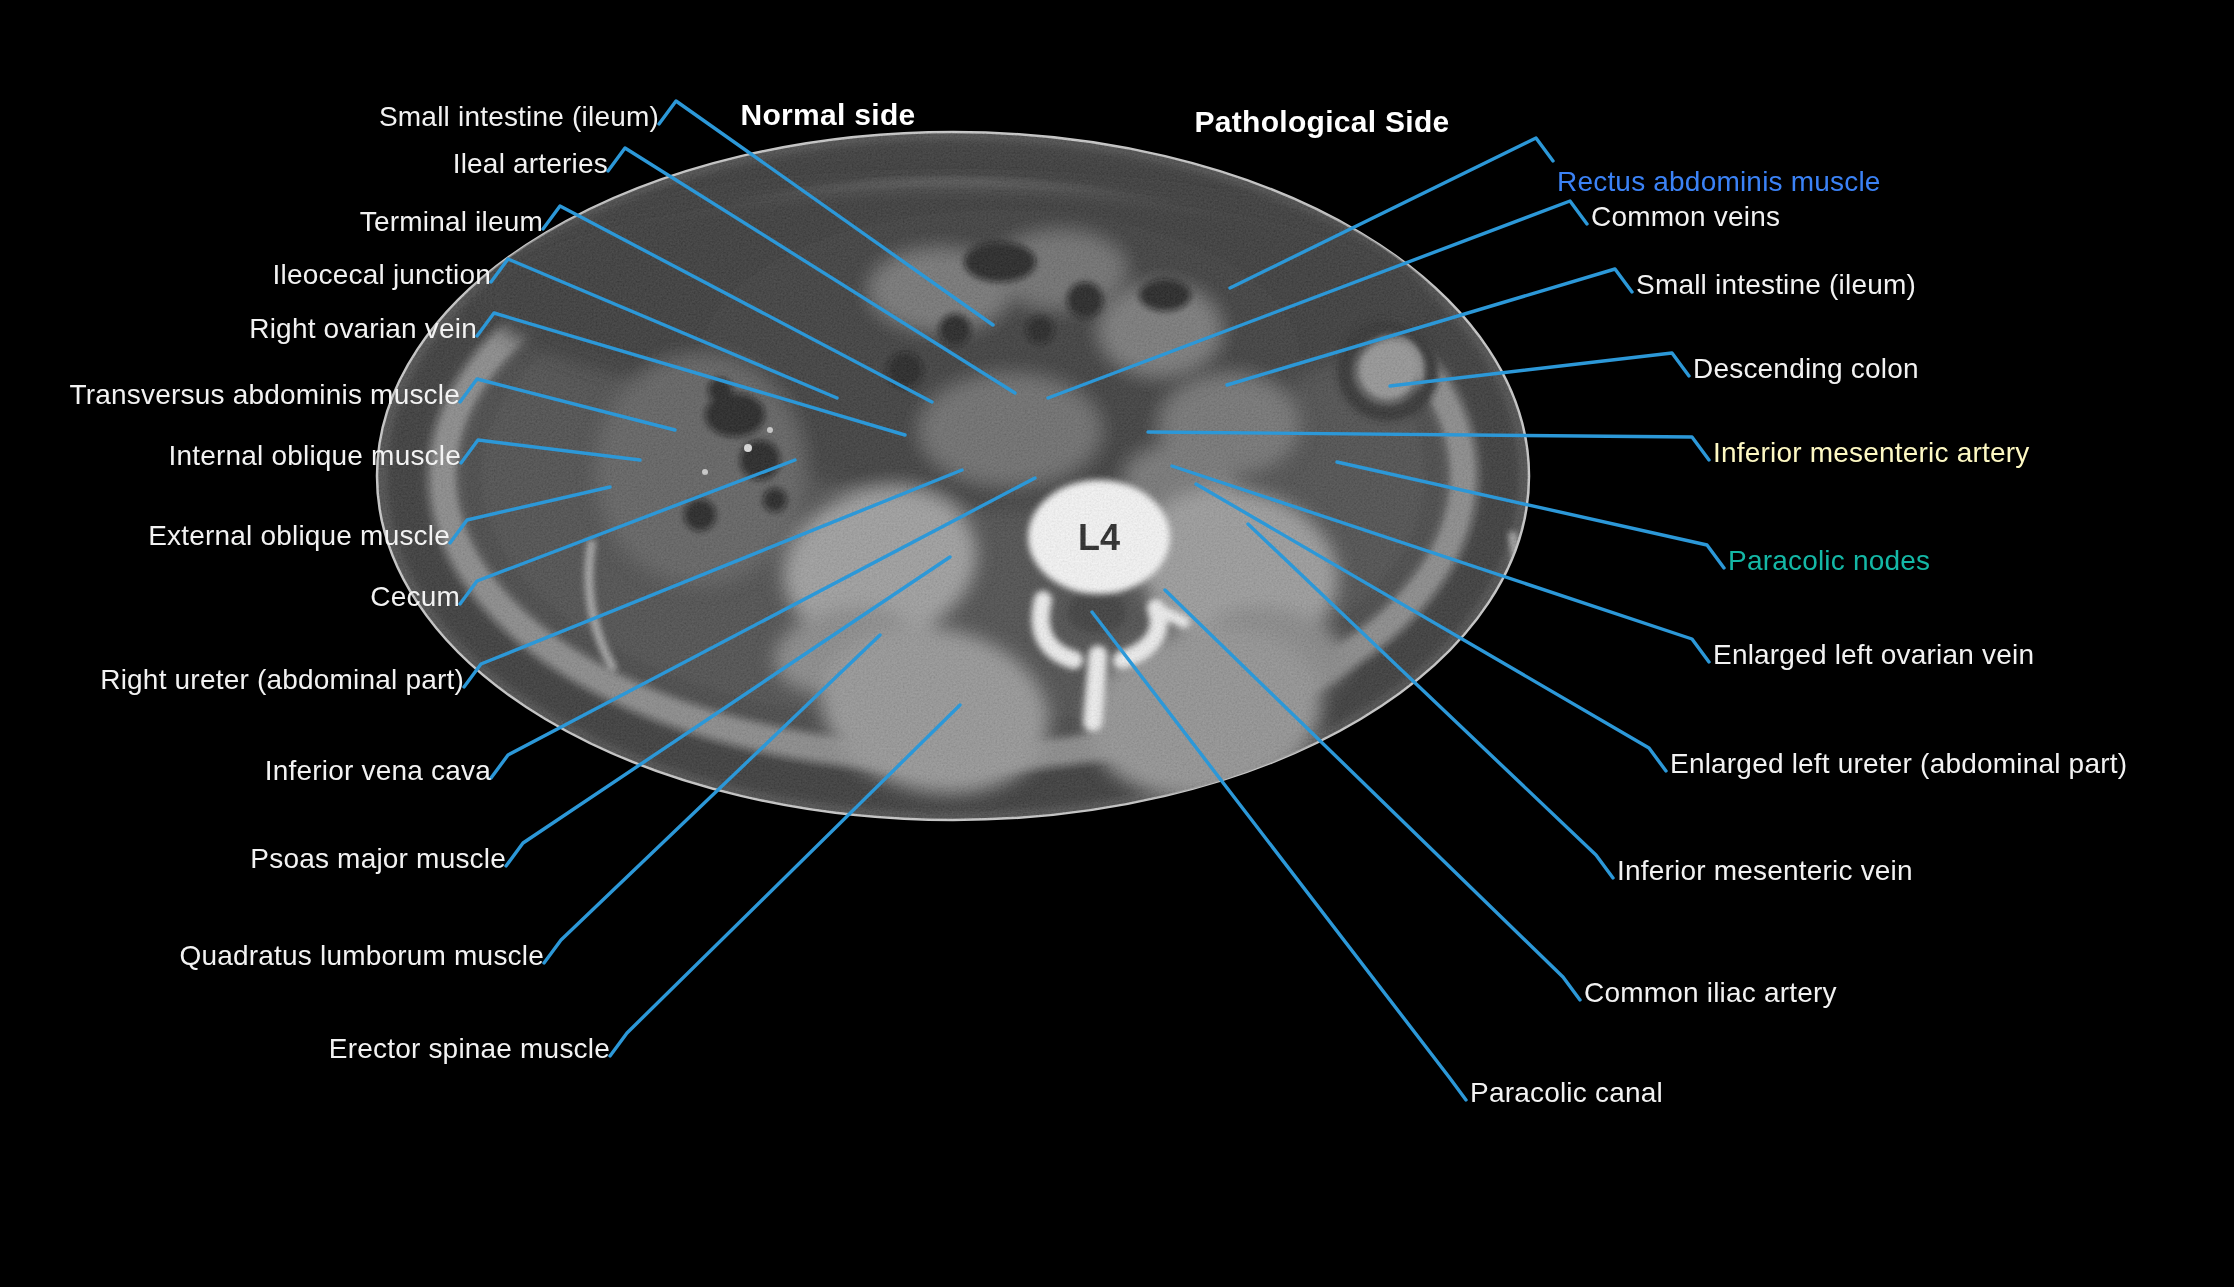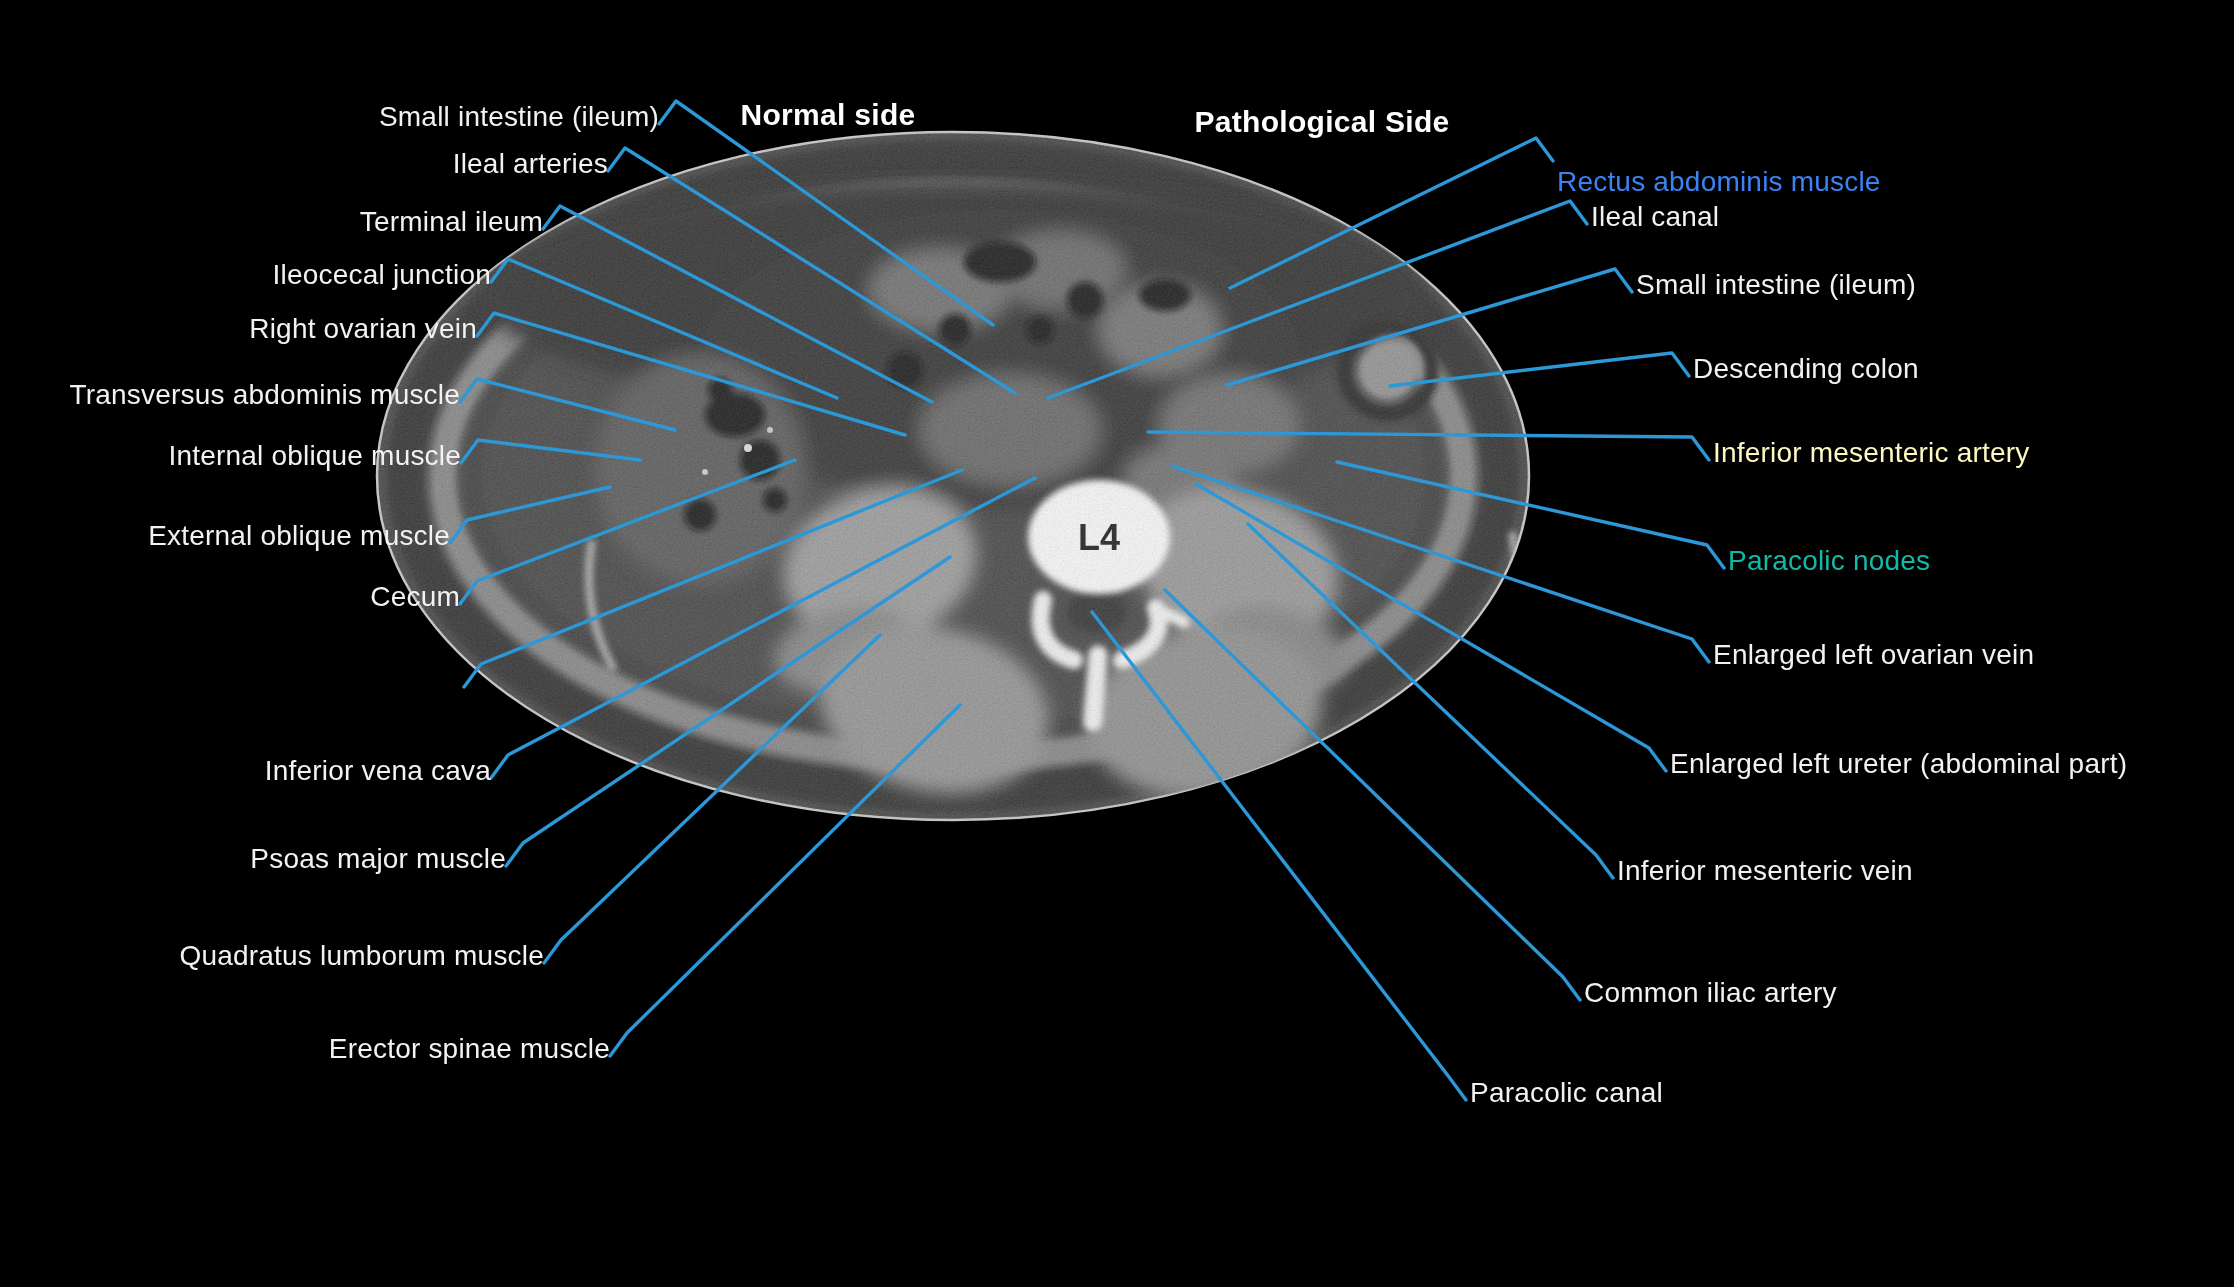--- a/index.html
+++ b/index.html
@@ -163,27 +163,28 @@
 
   <div class="lbl left" style="right: 1575px; top: 99px; color: rgb(242, 242, 242);">Small intestine (ileum)</div>
   <div class="lbl left" style="right: 1626px; top: 146px; color: rgb(242, 242, 242);">Ileal arteries</div>
   <div class="lbl left" style="right: 1691px; top: 204px; color: rgb(242, 242, 242);">Terminal ileum</div>
   <div class="lbl left" style="right: 1743px; top: 257px; color: rgb(242, 242, 242);">Ileocecal junction</div>
   <div class="lbl left" style="right: 1757px; top: 311px; color: rgb(242, 242, 242);">Right ovarian vein</div>
   <div class="lbl left" style="right: 1774px; top: 377px; color: rgb(242, 242, 242);">Transversus abdominis muscle</div>
   <div class="lbl left" style="right: 1773px; top: 438px; color: rgb(242, 242, 242);">Internal oblique muscle</div>
   <div class="lbl left" style="right: 1784px; top: 518px; color: rgb(242, 242, 242);">External oblique muscle</div>
   <div class="lbl left" style="right: 1774px; top: 579px; color: rgb(242, 242, 242);">Cecum</div>
+  <div class="lbl left" style="right: 1770px; top: 662px; color: rgb(242, 242, 242);">Right ureter (abdominal part)</div>
   <div class="lbl left" style="right: 1743px; top: 753px; color: rgb(242, 242, 242);">Inferior vena cava</div>
   <div class="lbl left" style="right: 1728px; top: 841px; color: rgb(242, 242, 242);">Psoas major muscle</div>
   <div class="lbl left" style="right: 1690px; top: 938px; color: rgb(242, 242, 242);">Quadratus lumborum muscle</div>
   <div class="lbl left" style="right: 1624px; top: 1031px; color: rgb(242, 242, 242);">Erector spinae muscle</div>
 
   <div class="lbl right" style="left: 1557px; top: 136px; color: #3b82f6; margin-top: 28px;">Rectus abdominis muscle</div>
-  <div class="lbl right" style="left: 1591px; top: 199px; color: rgb(242, 242, 242);">Ileal canal</div>
+  <div class="lbl right" style="left: 1591px; top: 199px; color: rgb(242, 242, 242);">Common veins</div>
   <div class="lbl right" style="left: 1636px; top: 267px; color: rgb(242, 242, 242);">Small intestine (ileum)</div>
   <div class="lbl right" style="left: 1693px; top: 351px; color: rgb(242, 242, 242); text-align: right;">Descending colon</div>
   <div class="lbl right" style="left: 1713px; top: 435px; color: #fef9c3;">Inferior mesenteric artery</div>
   <div class="lbl right" style="left: 1728px; top: 543px; color: #14b8a6;">Paracolic nodes</div>
   <div class="lbl right" style="left: 1713px; top: 637px; color: rgb(242, 242, 242);">Enlarged left ovarian vein</div>
   <div class="lbl right" style="left: 1670px; top: 746px; color: rgb(242, 242, 242);">Enlarged left ureter (abdominal part)</div>
   <div class="lbl right" style="left: 1617px; top: 853px; color: rgb(242, 242, 242);">Inferior mesenteric vein</div>
   <div class="lbl right" style="left: 1584px; top: 975px; color: rgb(242, 242, 242);">Common iliac artery</div>
   <div class="lbl right" style="left: 1470px; top: 1075px; color: rgb(242, 242, 242);">Paracolic canal</div>
 

